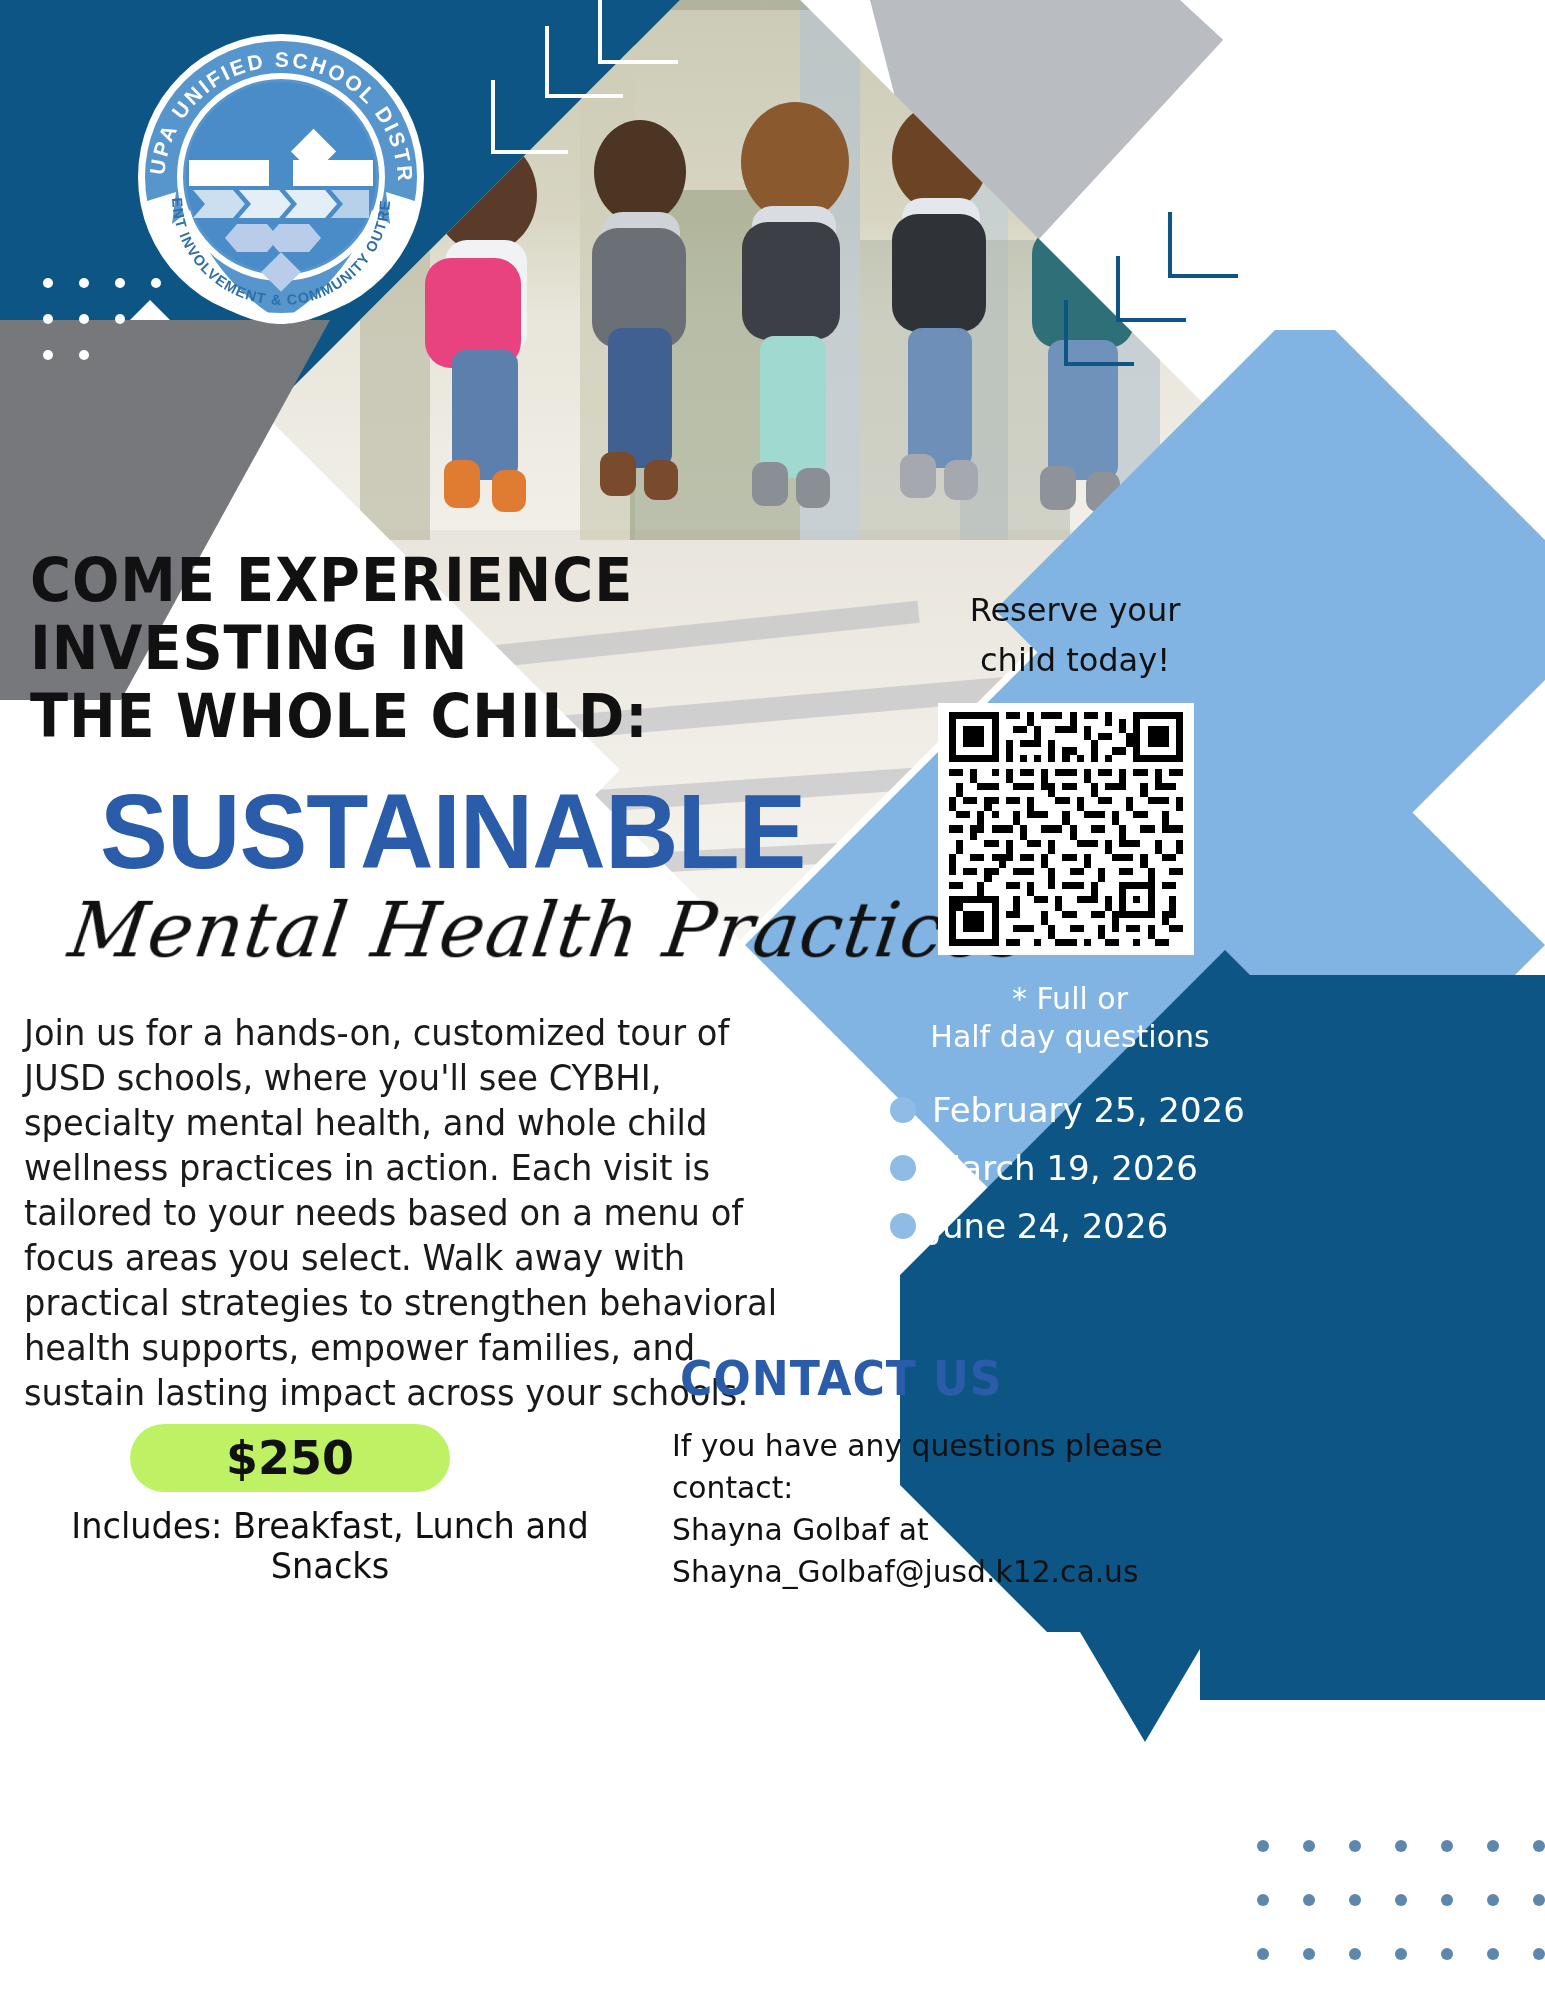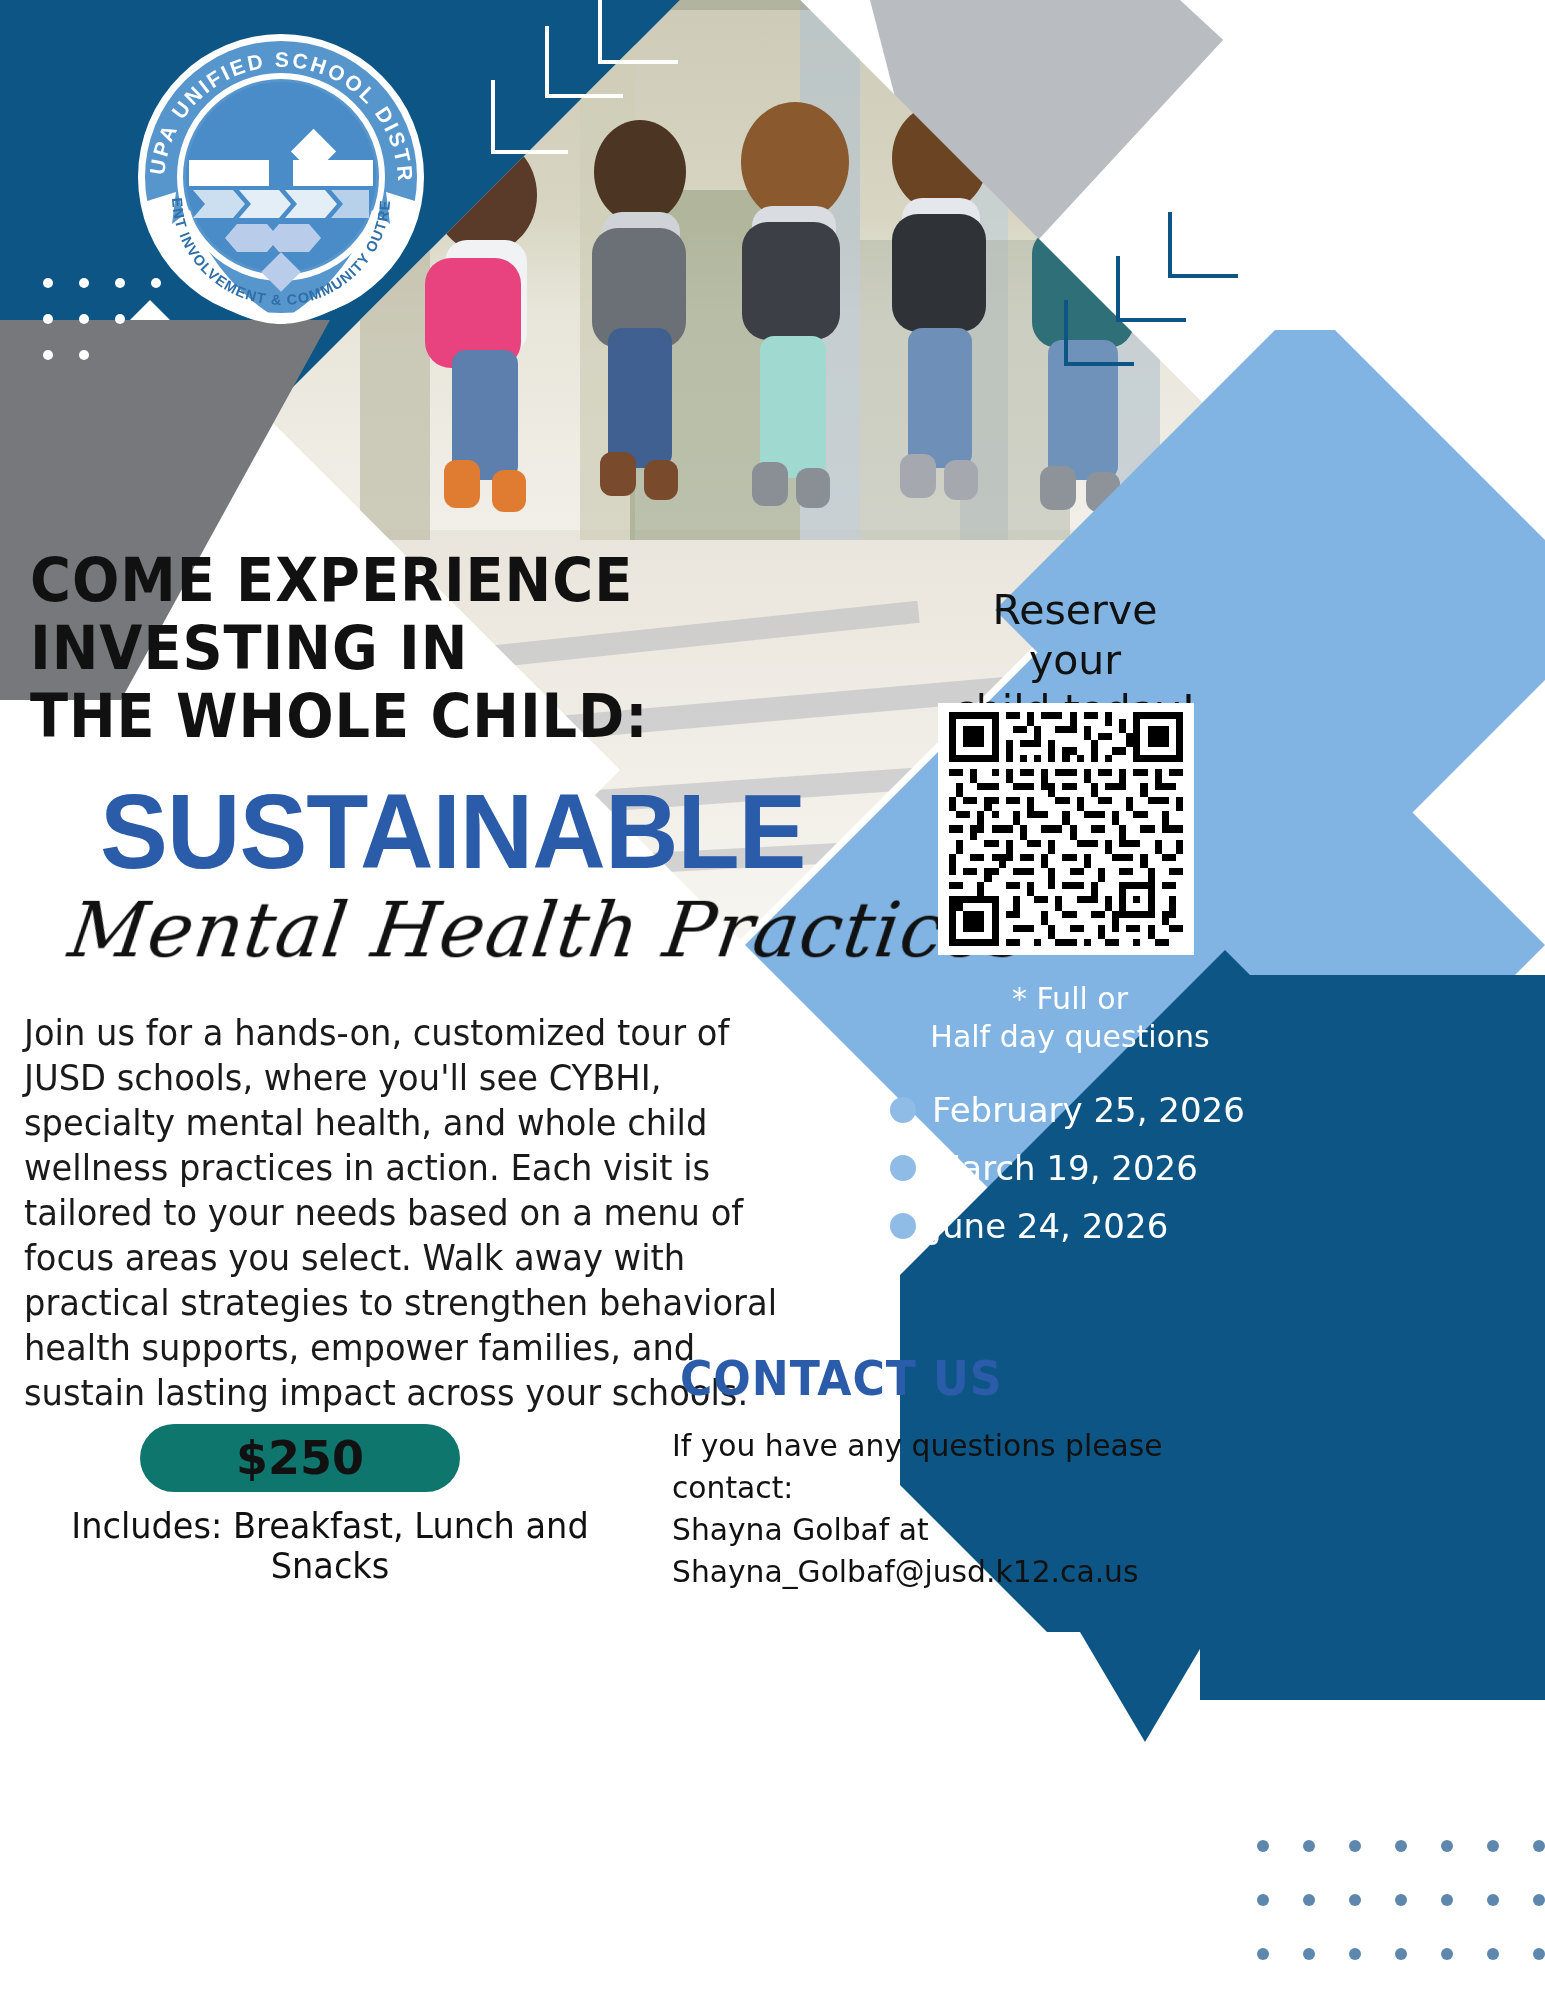--- a/index.html
+++ b/index.html
@@ -90,21 +90,21 @@
     position:absolute;left:24px;top:1010px;width:810px;z-index:30;
     font-family:"DejaVu Sans",sans-serif;
     font-size:35.5px;line-height:45px;color:#1a1a1a;
     transform:scaleX(0.95);transform-origin:left top;
   }
 
   
   .reserve{
     position:absolute;left:940px;top:585px;width:270px;z-index:30;
     text-align:center;font-family:"DejaVu Sans",sans-serif;
-    font-size:41px;line-height:50px;color:#111111;
+    font-size:32px;line-height:50px;color:#111111;
   }
   .qr-wrap{
     position:absolute;left:938px;top:703px;width:256px;height:252px;
     background:#ffffff;padding:9px;box-sizing:border-box;z-index:30;
   }
   .qr{width:100%;height:100%;display:block;}
   .fullhalf{
     position:absolute;left:925px;top:980px;width:290px;z-index:30;
     text-align:center;font-family:"DejaVu Sans",sans-serif;
     font-size:30px;line-height:38px;color:#ffffff;
@@ -128,22 +128,22 @@
     transform:scaleX(0.92);transform-origin:left top;
   }
   .contact-body{
     position:absolute;left:672px;top:1424px;width:540px;z-index:30;
     font-family:"DejaVu Sans",sans-serif;font-size:31px;line-height:42px;
     color:#111111;transform:scaleX(0.96);transform-origin:left top;
   }
 
   
   .price-pill{
-    position:absolute;left:140px;top:1424px;width:320px;height:68px;
-    background:#0f766e;border-radius:40px;z-index:30;
+    position:absolute;left:130px;top:1424px;width:320px;height:68px;
+    background:#bef264;border-radius:40px;z-index:30;
     display:flex;align-items:center;justify-content:center;
   }
   .price-pill span{
     font-family:"DejaVu Sans",sans-serif;font-weight:bold;font-size:46px;
     color:#111111;letter-spacing:0px;
   }
   .includes{
     position:absolute;left:40px;top:1506px;width:580px;text-align:center;z-index:30;
     font-family:"DejaVu Sans",sans-serif;font-size:35px;color:#111111;
     transform:scaleX(0.96);transform-origin:center top;

